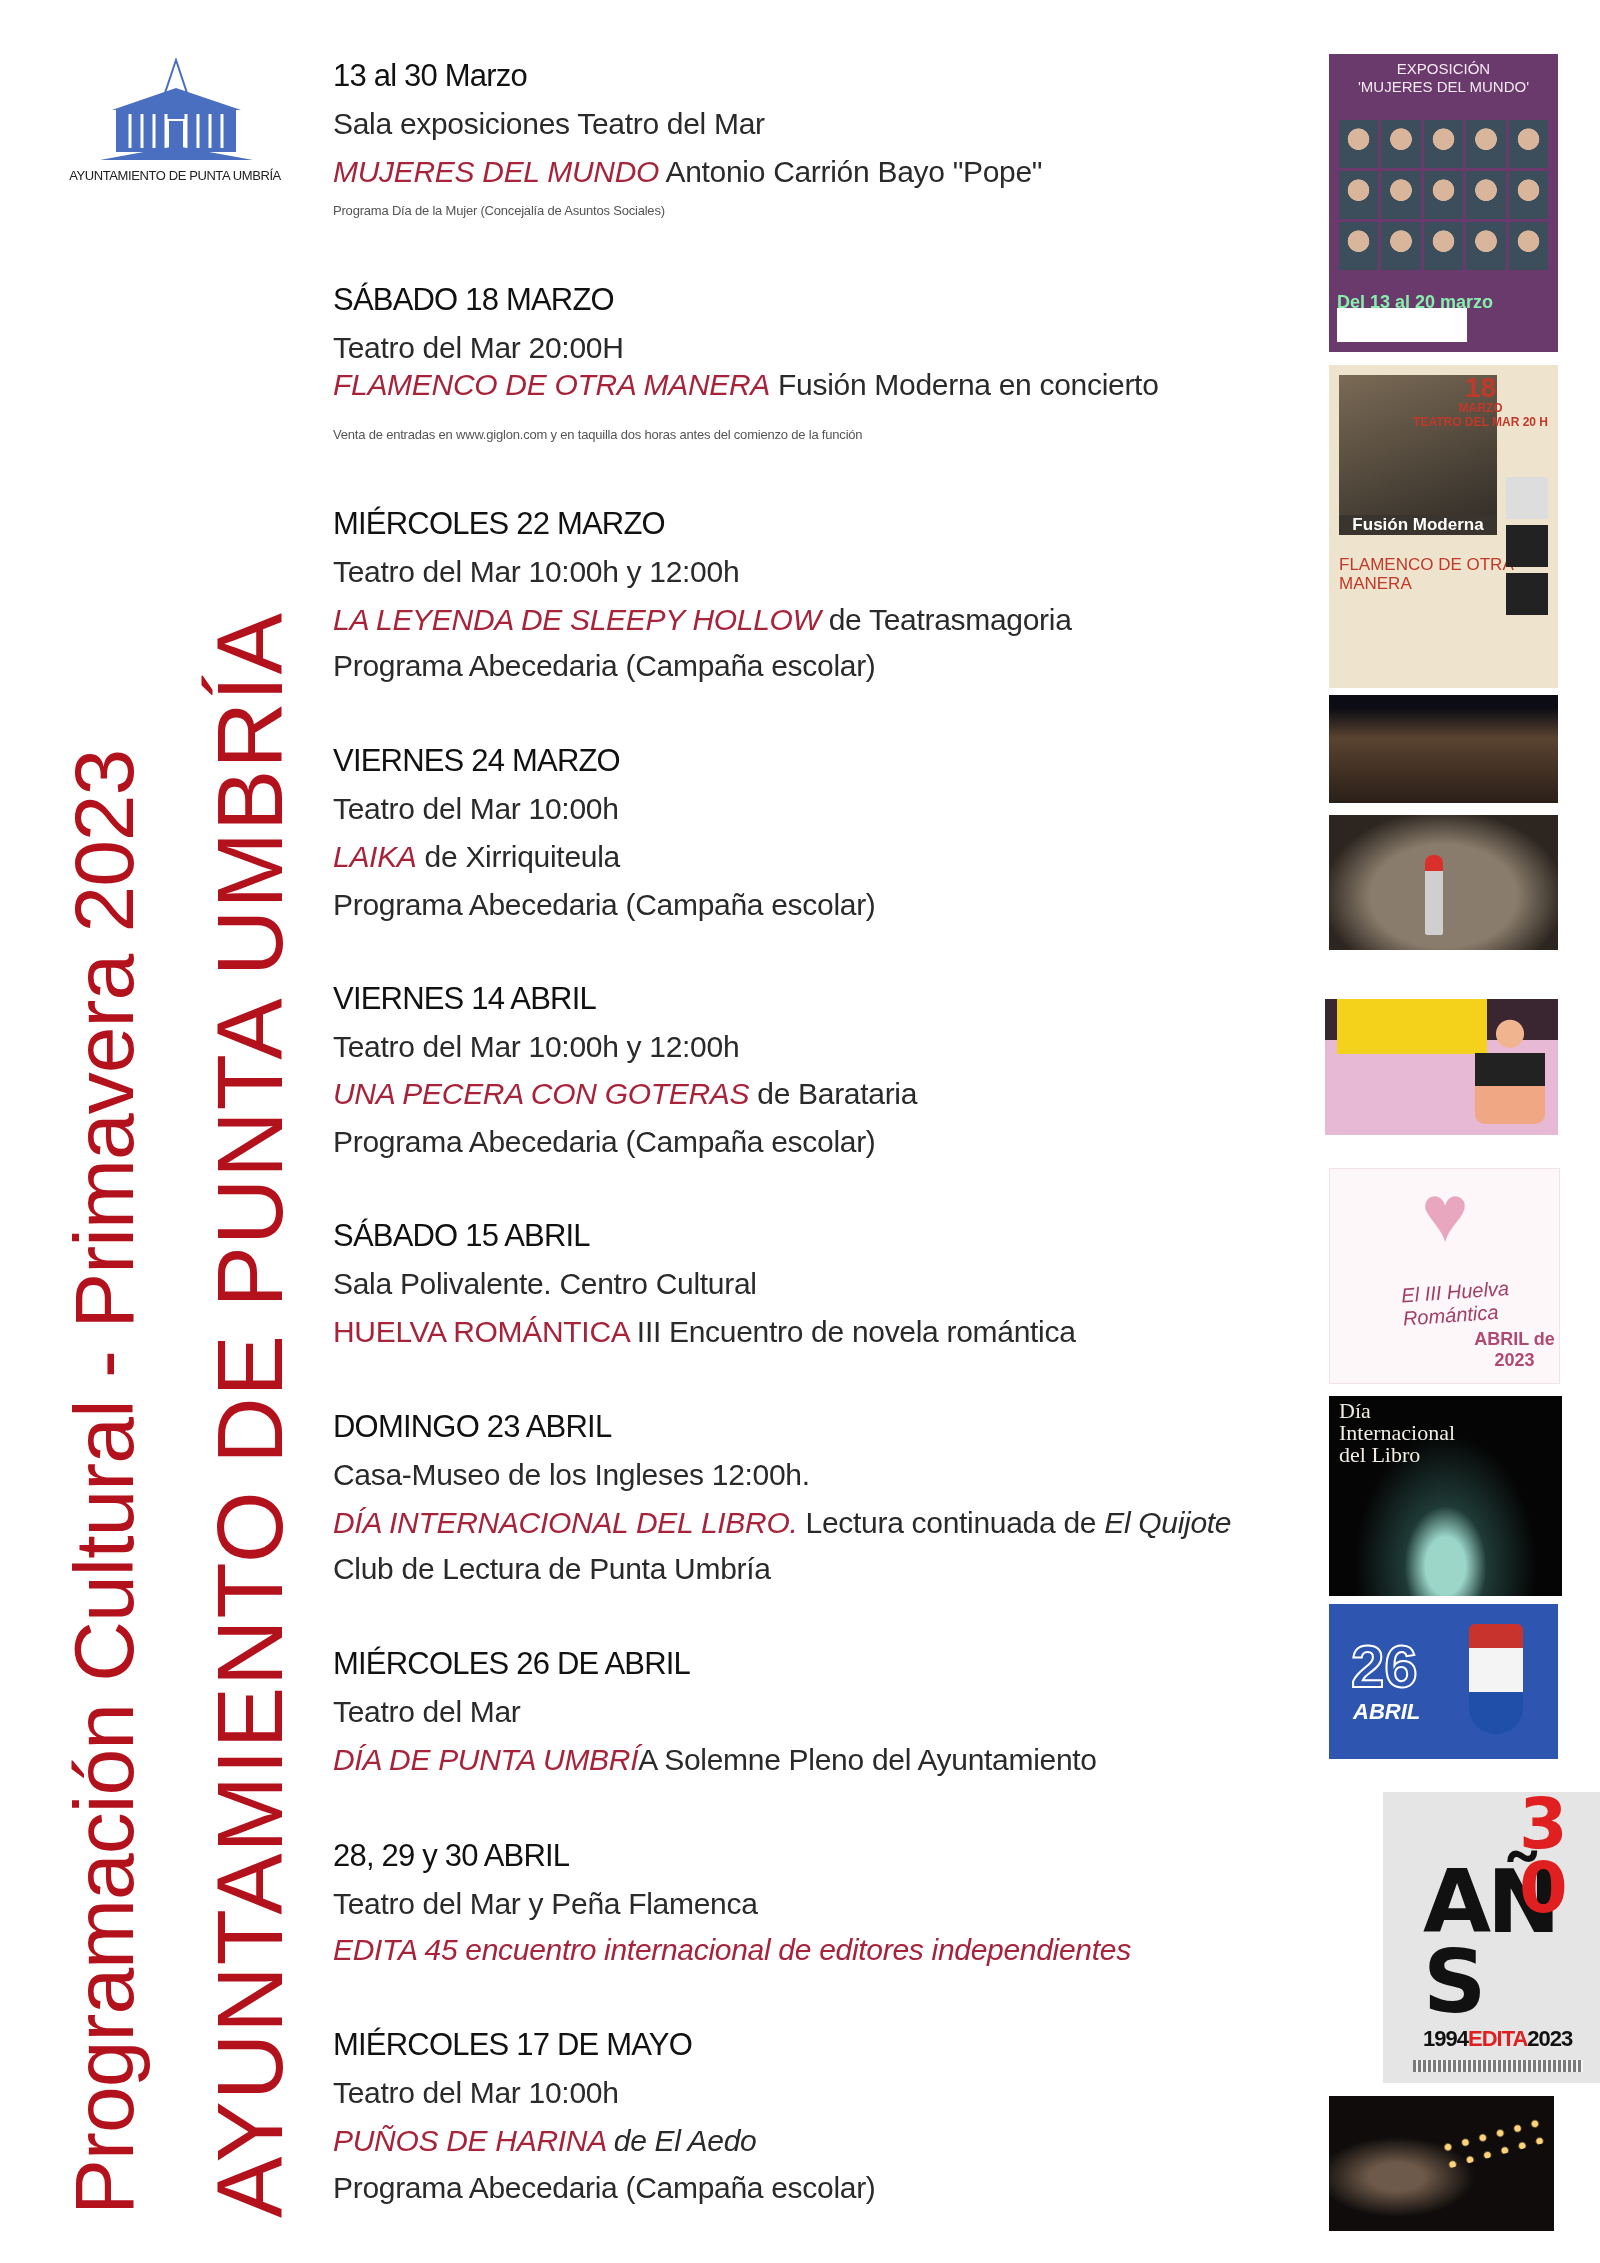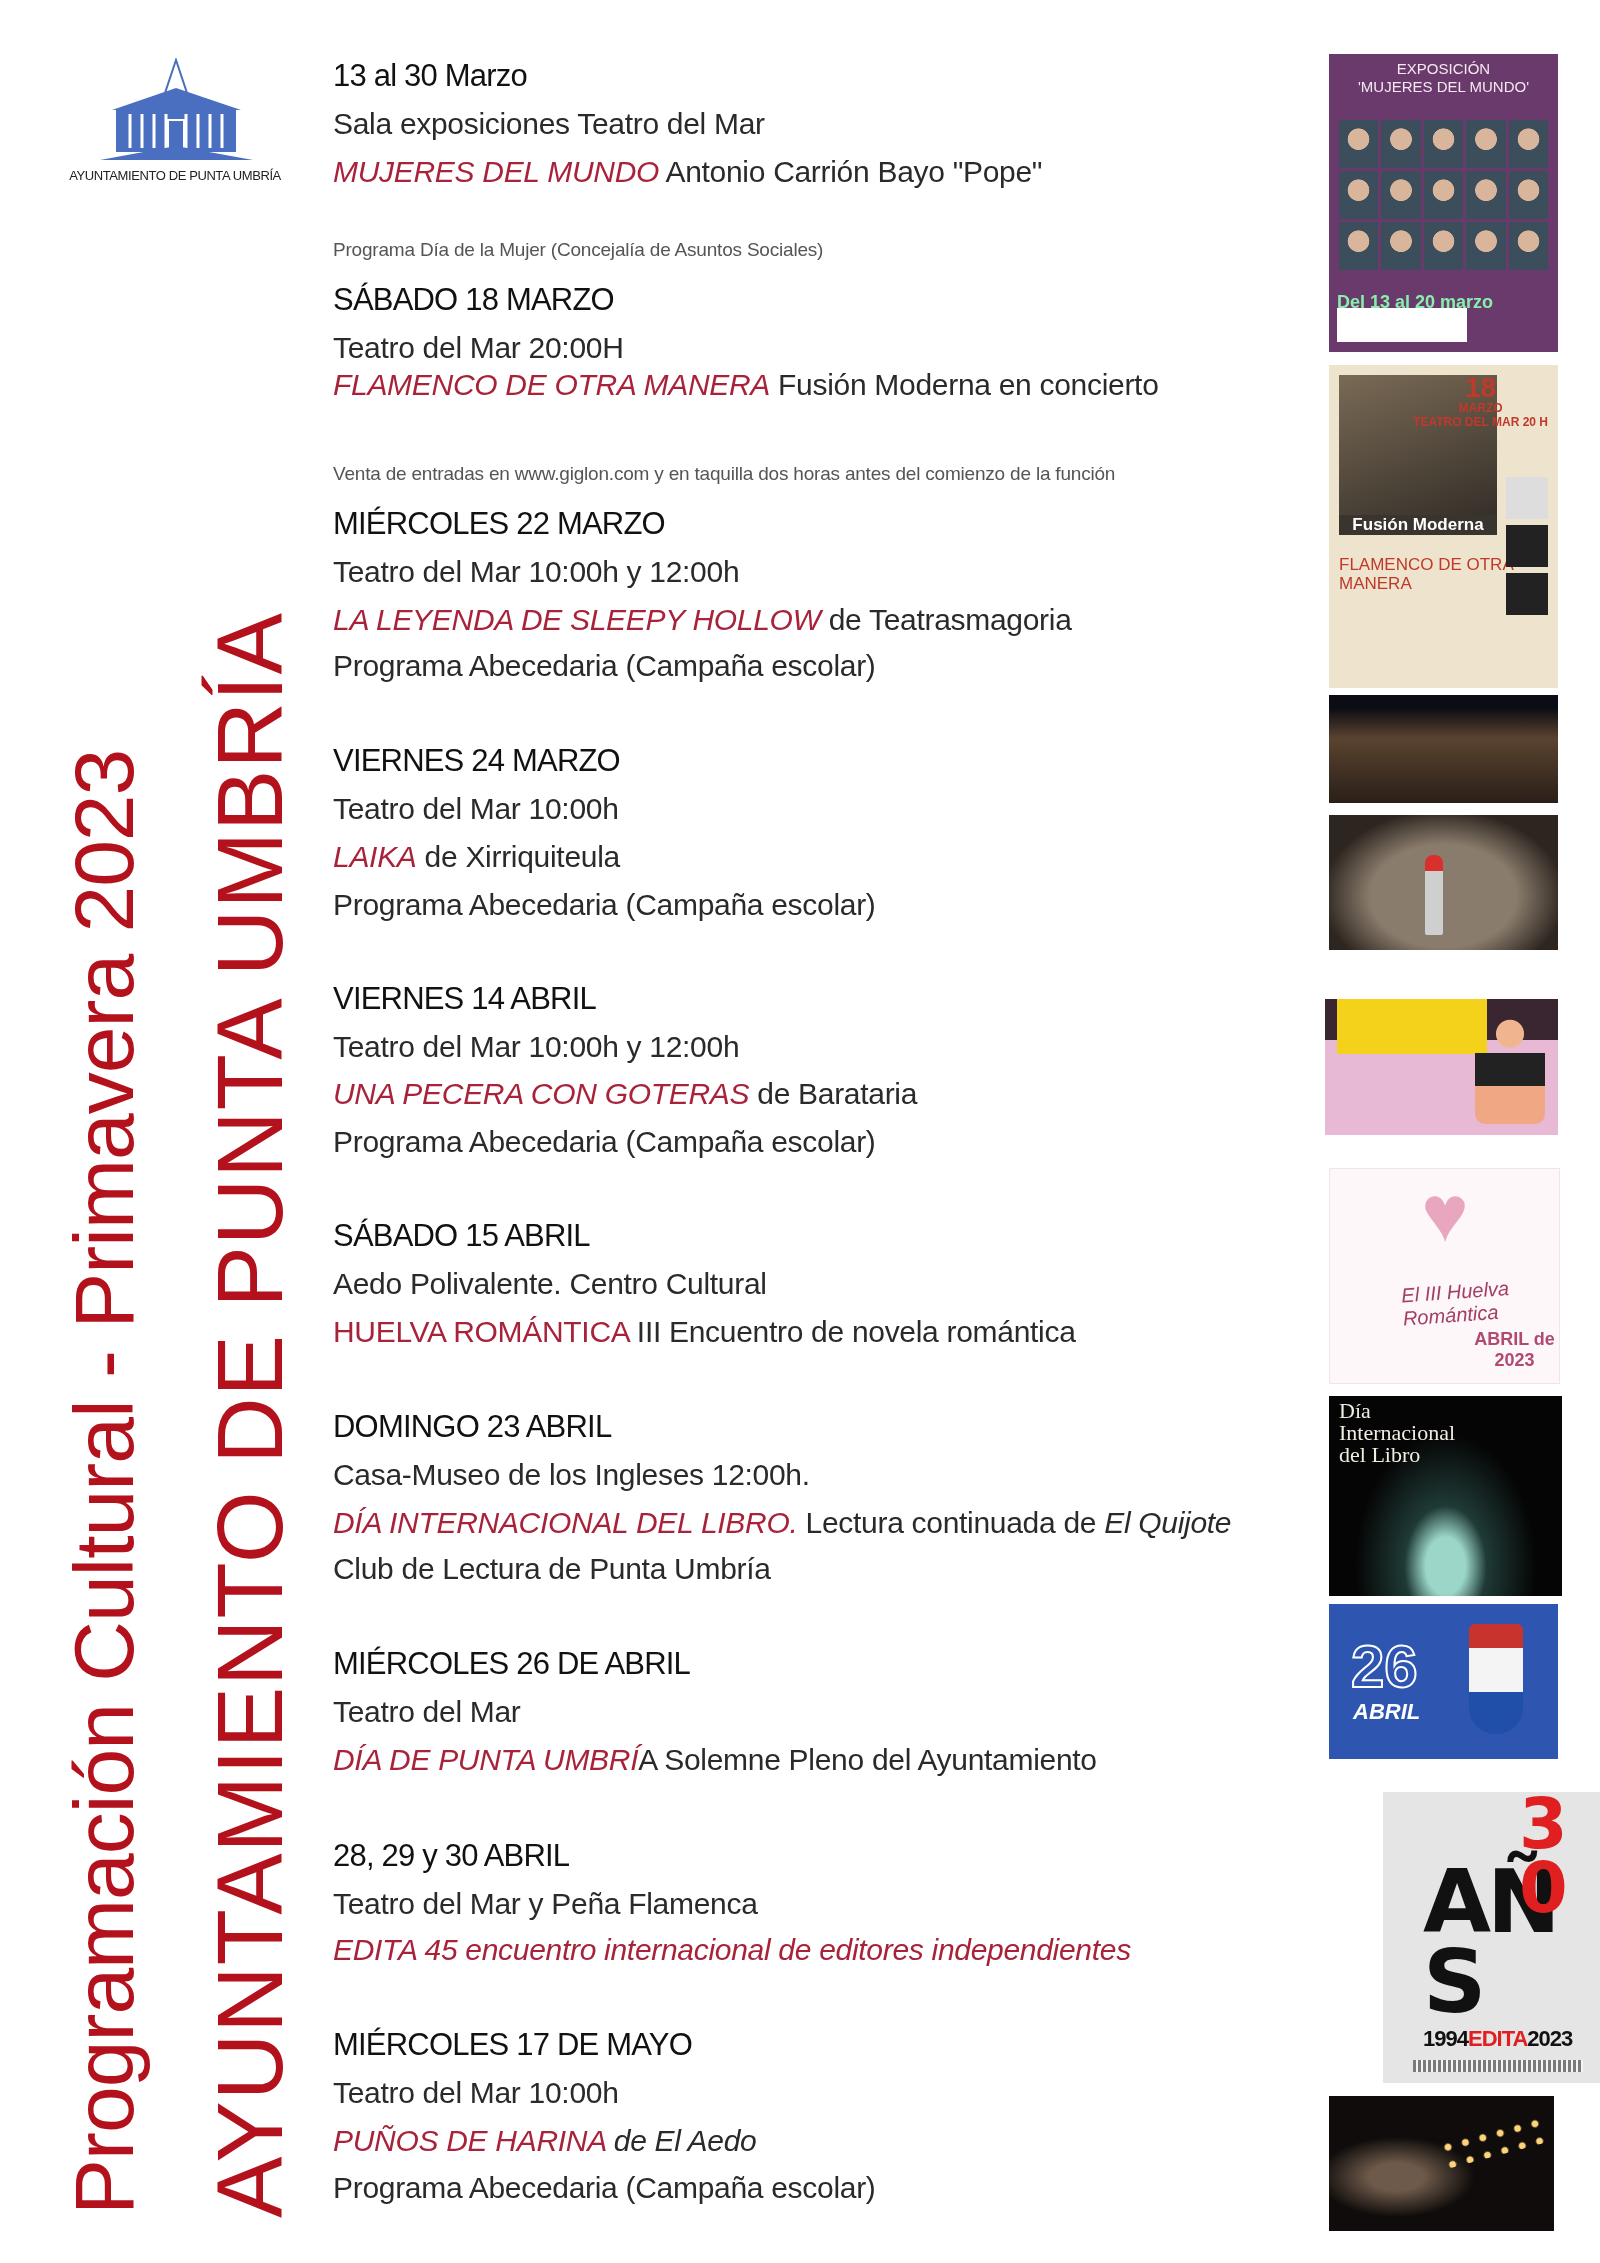--- a/index.html
+++ b/index.html
@@ -16,21 +16,21 @@
   .vtitle { position: absolute; white-space: nowrap; color: #b3121c;
             transform-origin: left top; transform: rotate(-90deg); }
   .vtitle-1 { left: 56px; top: 2215px; font-size: 84px; letter-spacing: -1px; font-weight: normal; }
   .vtitle-2 { left: 198px; top: 2218px; font-size: 92px; letter-spacing: 1px; font-weight: normal; }
 
   
   .events { position: absolute; left: 333px; top: 0; width: 960px; }
   .event { position: absolute; left: 0; width: 960px; }
   .line { position: absolute; left: 0; white-space: nowrap; font-size: 30px; line-height: 40px; color: #2a2a2a; letter-spacing: -0.3px; }
   .line.date { font-size: 31px; color: #111; letter-spacing: -0.8px; }
-  .line.small { font-size: 19px; color: #555; line-height: 26px; letter-spacing: -0.2px; margin-top: 39px; }
+  .line.small { font-size: 13px; color: #555; line-height: 26px; letter-spacing: -0.2px; }
   .red { color: #a8233a; font-style: italic; }
   .it { font-style: italic; }
 
   
   .pic { position: absolute; overflow: hidden; }
   .pic-mujeres { left: 1329px; top: 54px; width: 229px; height: 298px; background: #6b3a6d; }
   .pic-mujeres .ttl { position: absolute; left: 0; width: 100%; text-align: center; color: #f3e9f0; font-weight: normal; }
   .heads { position: absolute; left: 10px; top: 66px; width: 209px; display: grid; grid-template-columns: repeat(5, 1fr); gap: 3px; }
   .head { height: 48px; background: radial-gradient(circle at 50% 40%, #d9b59c 0 30%, #3c4d5c 32%); }
   .pic-mujeres .foot { position: absolute; left: 8px; bottom: 10px; width: 130px; height: 34px; background: #fff; }
@@ -127,21 +127,21 @@
 
   <div class="event" style="top:979px">
     <div class="line date" style="top:0">VIERNES 14 ABRIL</div>
     <div class="line" style="top:48px">Teatro del Mar 10:00h y 12:00h</div>
     <div class="line" style="top:95px"><span class="red">UNA PECERA CON GOTERAS</span><span> de Barataria</span></div>
     <div class="line" style="top:143px">Programa Abecedaria (Campaña escolar)</div>
   </div>
 
   <div class="event" style="top:1216px">
     <div class="line date" style="top:0">SÁBADO 15 ABRIL</div>
-    <div class="line" style="top:48px">Aedo Polivalente. Centro Cultural</div>
+    <div class="line" style="top:48px">Sala Polivalente. Centro Cultural</div>
     <div class="line" style="top:96px"><span class="red" style="font-style:normal">HUELVA ROMÁNTICA</span><span> III Encuentro de novela romántica</span></div>
   </div>
 
   <div class="event" style="top:1407px">
     <div class="line date" style="top:0">DOMINGO 23 ABRIL</div>
     <div class="line" style="top:48px">Casa-Museo de los Ingleses 12:00h.</div>
     <div class="line" style="top:96px"><span class="red">DÍA INTERNACIONAL DEL LIBRO.</span><span> Lectura continuada de </span><span class="it">El Quijote</span></div>
     <div class="line" style="top:142px">Club de Lectura de Punta Umbría</div>
   </div>
 

